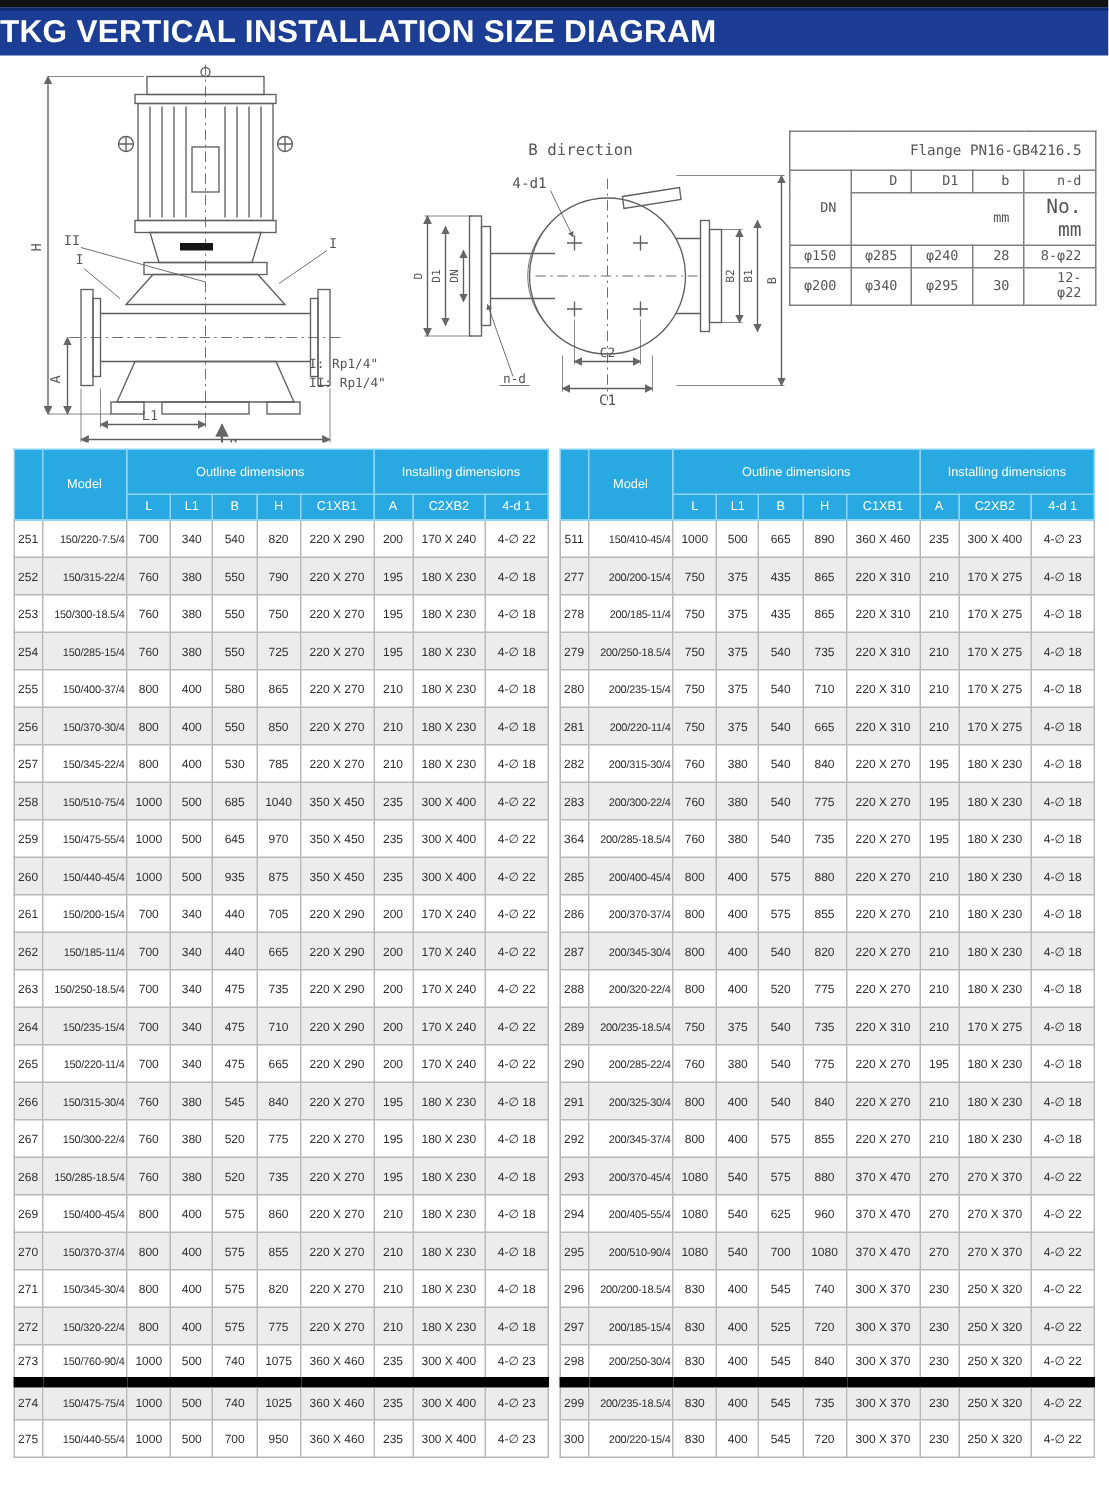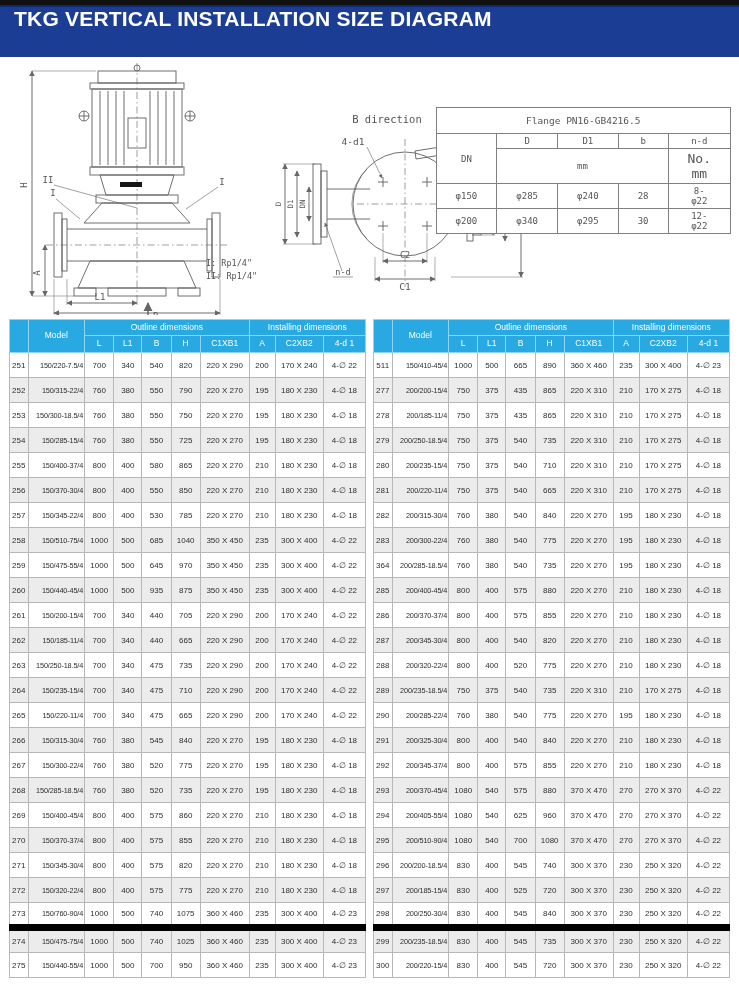--- a/index.html
+++ b/index.html
@@ -10,46 +10,46 @@
     --row-stripe:#ececec;
     --line:#5f5f5f;
     --top-strip:#111111;
   }
   *{box-sizing:border-box;}
   html,body{margin:0;padding:0;}
   body{font-family:"Liberation Sans",sans-serif;background:#fff;}
   .page{width:739px;height:1000px;background:#fff;overflow:hidden;position:relative;}
 
   .top-strip{height:5px;background:var(--top-strip);}
-  .title-bar{height:52px;background:var(--title-bar);border-top:2px solid var(--title-bar-border);
-    display:flex;align-items:flex-start;padding-left:14px;}
+  .title-bar{height:32px;background:var(--title-bar);border-top:2px solid var(--title-bar-border);
+    display:flex;align-items:center;}
   .title-bar h1{margin:0;color:#fff;font-size:21px;font-weight:bold;letter-spacing:.2px;}
 
   .drawing-area{position:relative;height:262px;}
   .drawing-area svg{position:absolute;}
   svg text{font-family:"DejaVu Sans Mono","Liberation Mono",monospace;fill:#555;}
   .notes{position:absolute;left:206px;top:200px;font-family:"DejaVu Sans Mono",monospace;
     font-size:8.5px;color:#555;line-height:13px;}
 
   
   .flange-table{position:absolute;top:50px;right:8px;border-collapse:collapse;
     font-family:"DejaVu Sans Mono","Liberation Mono",monospace;font-size:9px;color:#555;
     background:#fff;}
-  .flange-table td,.flange-table th{border:1px solid #808080;text-align:center;
-    padding:2px 19px;font-weight:normal;}
+  .flange-table td,.flange-table th{border:1px solid #808080;text-align:right;
+    padding:2px 9px;font-weight:normal;}
   .flange-table .ft-title{height:26px;font-size:9.5px;}
   .flange-table .ft-unit{font-size:13px;}
 
   
   .tables-wrap{display:flex;gap:7px;padding:0 9px;}
   table.data-table{border-collapse:collapse;width:50%;table-layout:fixed;
     border:1.5px solid #333;font-size:8px;color:#2e2e2e;}
   table.data-table th{background:var(--table-header);color:#fff;font-weight:normal;
     border:1px solid var(--table-header-border);font-size:8.5px;line-height:1.1;}
-  table.data-table thead tr:first-child th{height:16px;}
+  table.data-table thead tr:first-child th{height:30px;}
   table.data-table thead tr:last-child th{height:17px;}
   table.data-table td{border:1px solid #b7b7b7;text-align:center;height:25px;
     padding:0 1px;overflow:hidden;white-space:nowrap;}
   table.data-table tbody tr:nth-child(even){background:var(--row-stripe);}
   table.data-table tbody tr:nth-child(24) td{border-top:7px solid #000000;}
   table.data-table td:nth-child(2){font-size:7.3px;letter-spacing:-.15px;text-align:right;padding-left:2px;}
   col.c-num{width:5.2%;}col.c-model{width:15.9%;}col.c-l{width:8.2%;}col.c-l1{width:7.9%;}
   col.c-b{width:8.2%;}col.c-h{width:8.2%;}col.c-c1{width:13.7%;}col.c-a{width:7.3%;}
   col.c-c2{width:13.6%;}col.c-d1{width:11.8%;}
 </style>

